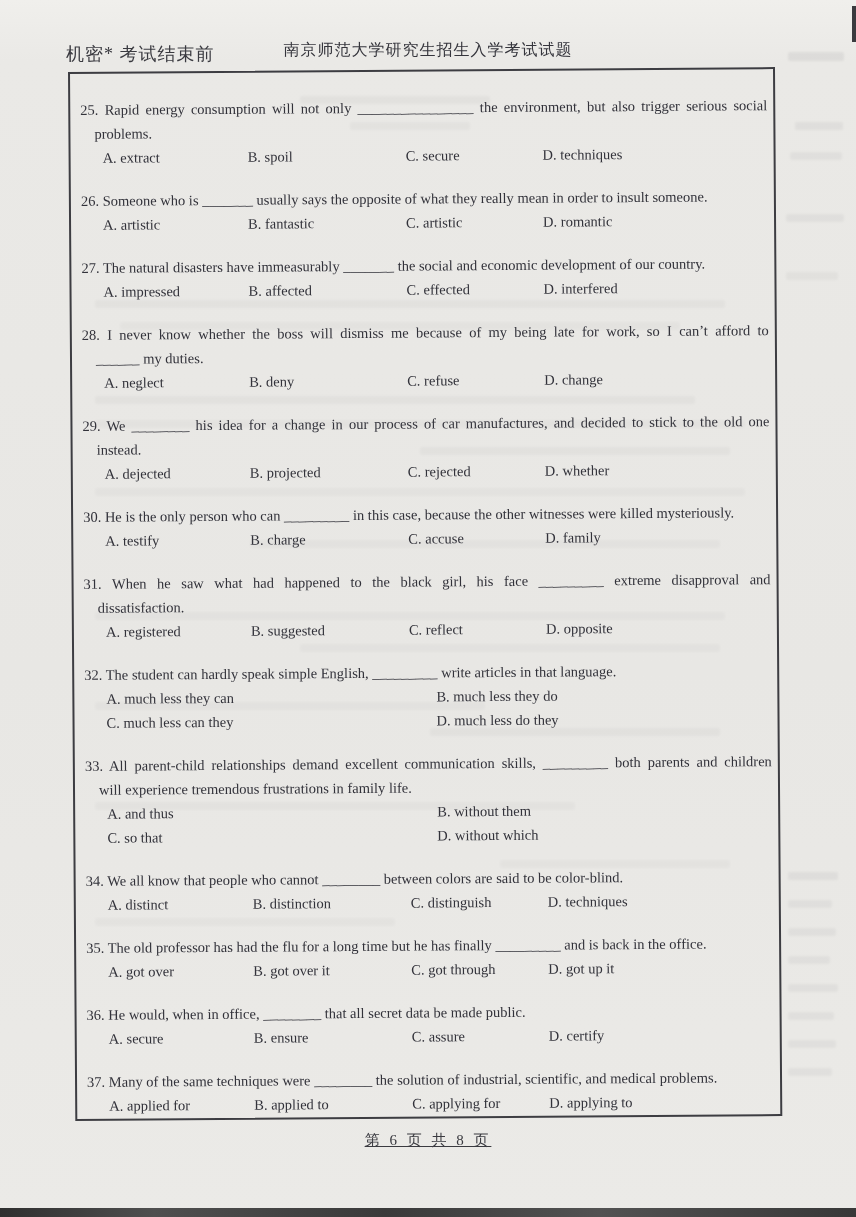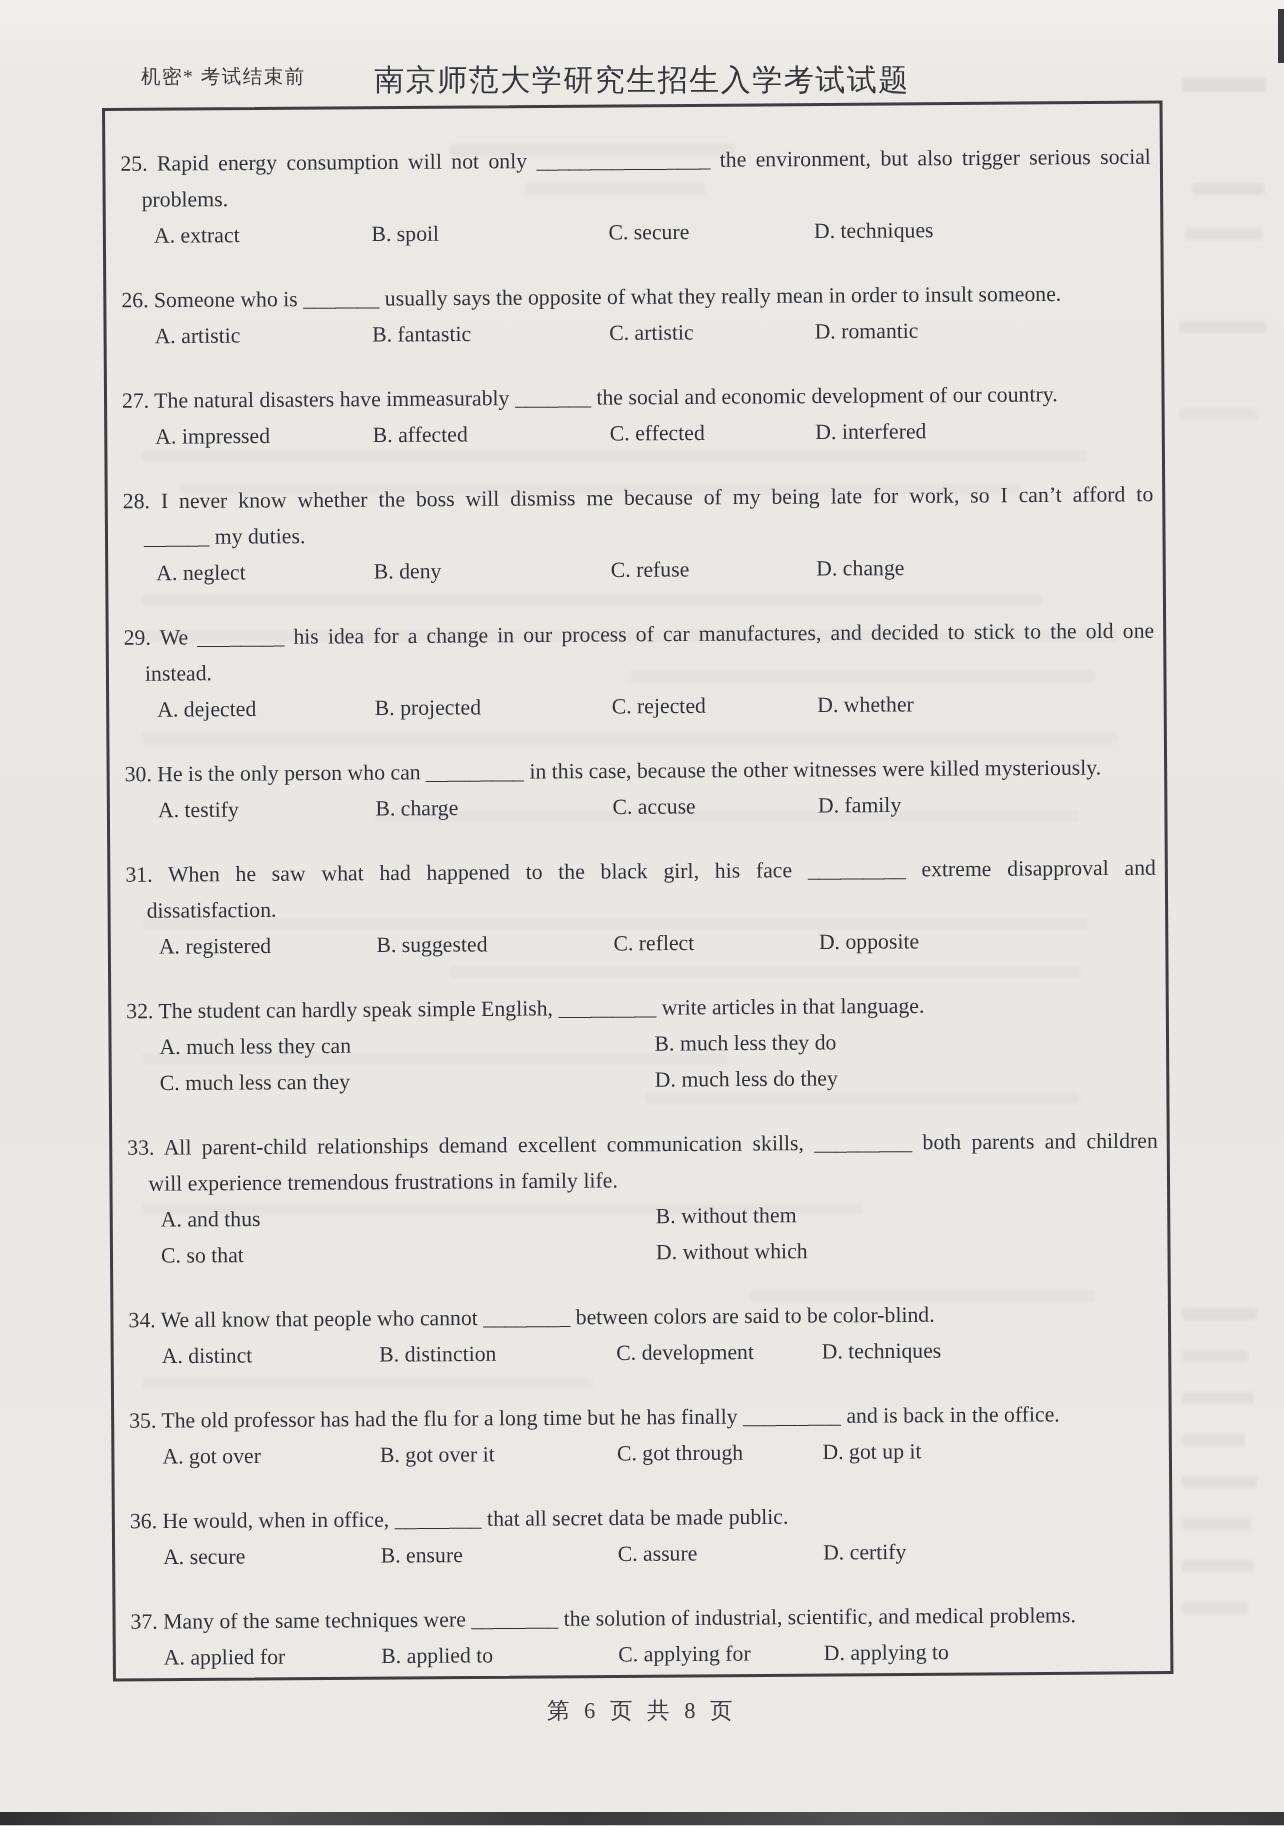--- a/index.html
+++ b/index.html
@@ -7,28 +7,28 @@
     position:relative;
     width:856px;height:1217px;
     margin:0 auto;
     overflow:hidden;
     background:linear-gradient(180deg,#f0efec 0%,#eae9e6 5%,#e8e7e4 55%,#ebeae7 100%);
     font-family:"Liberation Serif","DejaVu Serif",serif;
     color:#32323a;
   }
   
   .hdr-left{
-    position:absolute;left:94px;top:42px;
-    font-size:13px;letter-spacing:1px;
+    position:absolute;left:66px;top:42px;
+    font-size:18px;letter-spacing:1px;
     color:#3a3a40;
   }
   .hdr-center{
     position:absolute;left:50%;top:40px;
     transform:translateX(-50%);
-    font-size:20px;letter-spacing:1px;
+    font-size:16px;letter-spacing:1px;
     color:#35353c;
   }
   
   .exam-box{
     position:absolute;left:68px;top:72px;
     width:707px;height:1049px;
     border:2px solid #3d3d42;
     box-sizing:border-box;
     padding:24px 6px 0 10px;
     transform:rotate(-0.4deg);
@@ -47,20 +47,21 @@
   .options.row4 .opt.c0{width:145px;}
   .options.row4 .opt.c1{width:158px;}
   .options.row4 .opt.c2{width:137px;}
   .options.grid2{display:grid;grid-template-columns:330px auto;}
   
   .footer{
     position:absolute;left:0;right:0;top:1131px;
     text-align:center;
     font-size:15px;letter-spacing:3px;
     color:#3a3a40;
+    text-decoration:underline;
   }
   
   .scan-strip{
     position:absolute;left:0;right:0;bottom:0;height:9px;
     background:linear-gradient(90deg,#2f2f2f 0%,#4f4f4f 18%,#3a3a3a 45%,#525252 70%,#383838 100%);
   }
   .edge-nub{
     position:absolute;right:0;top:6px;width:4px;height:36px;
     background:#3a3a3e;filter:blur(0.5px);
   }
@@ -167,21 +168,21 @@
             <span class="opt c1">B. without them</span>
             <span class="opt c2">C. so that</span>
             <span class="opt c3">D. without which</span>
           </div>
         </div>
         <div class="question">
           <div class="stem-line">34. We all know that people who cannot ________ between colors are said to be color-blind.</div>
           <div class="options row4">
             <span class="opt c0">A. distinct</span>
             <span class="opt c1">B. distinction</span>
-            <span class="opt c2">C. development</span>
+            <span class="opt c2">C. distinguish</span>
             <span class="opt c3">D. techniques</span>
           </div>
         </div>
         <div class="question">
           <div class="stem-line">35. The old professor has had the flu for a long time but he has finally _________ and is back in the office.</div>
           <div class="options row4">
             <span class="opt c0">A. got over</span>
             <span class="opt c1">B. got over it</span>
             <span class="opt c2">C. got through</span>
             <span class="opt c3">D. got up it</span>

